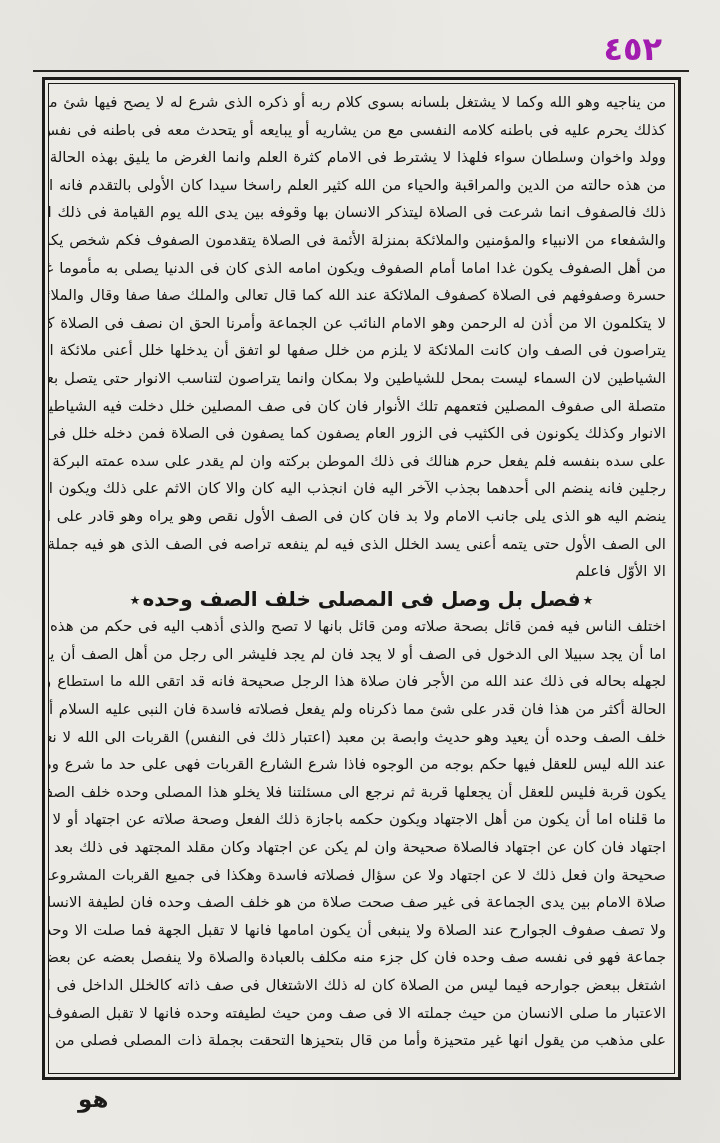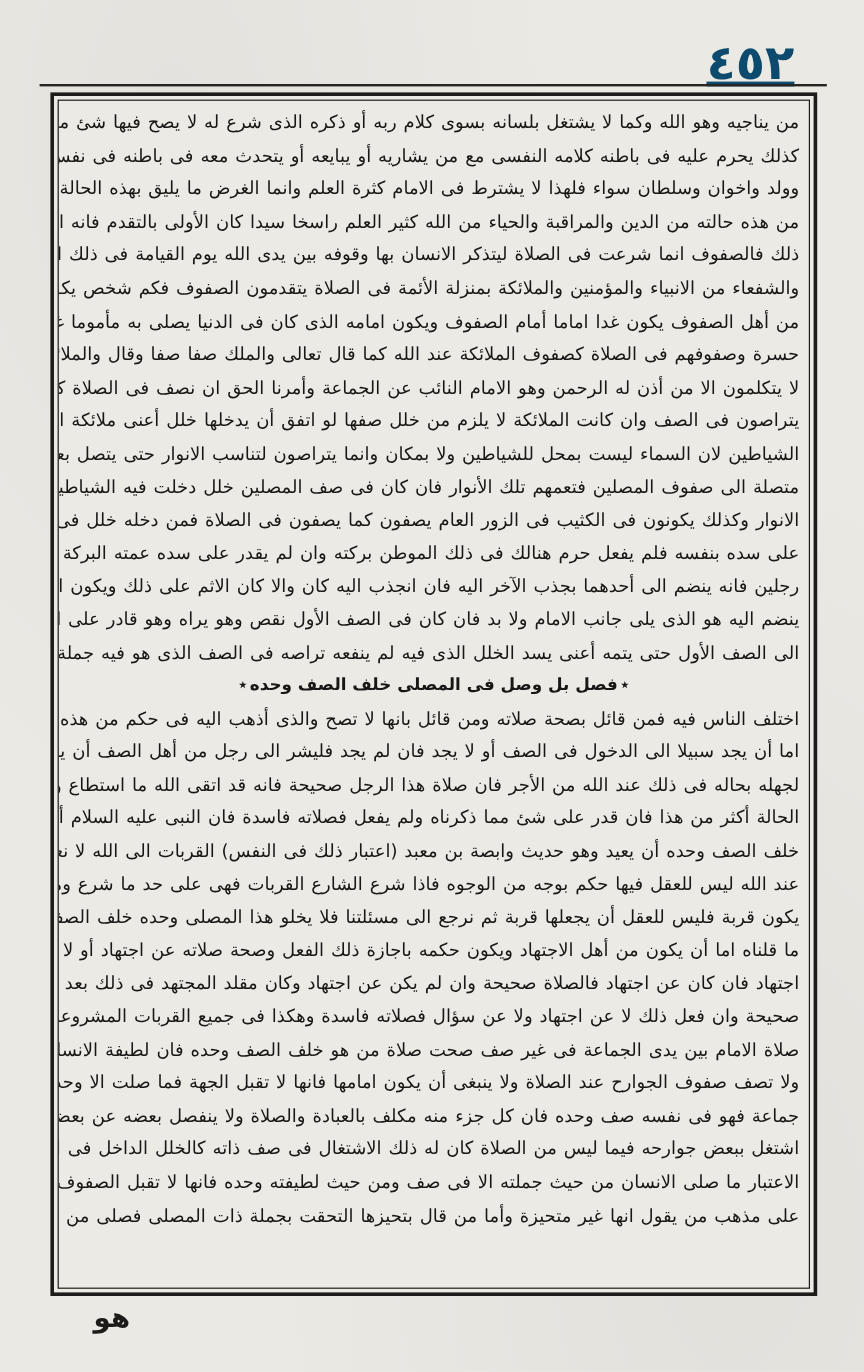--- a/index.html
+++ b/index.html
@@ -21,25 +21,24 @@
     inset: 0;
     background:
       radial-gradient(ellipse at 20% 10%, rgba(0,0,0,0.03), transparent 40%),
       radial-gradient(ellipse at 85% 90%, rgba(0,0,0,0.04), transparent 45%);
     pointer-events: none;
   }
   .page-number {
     position: absolute;
     top: 30px;
     right: 58px;
-    font-size: 40px;
+    font-size: 32px;
     font-weight: bold;
-    color: #0c4a6e;
+    color: #a21caf;
     letter-spacing: 2px;
-    text-decoration: underline;
   }
   .top-rule {
     position: absolute;
     top: 70px;
     left: 33px;
     width: 656px;
     height: 2px;
     background: #262522;
   }
   .frame-outer {
@@ -71,21 +70,21 @@
     text-align: justify;
     text-align-last: justify;
     word-spacing: 1px;
     white-space: nowrap;
   }
   .line.short-line {
     text-align: right;
     text-align-last: right;
   }
   .heading-line {
-    font-size: 14px;
+    font-size: 20px;
     line-height: 27.6px;
     font-weight: bold;
     text-align: left;
     text-align-last: center;
     white-space: nowrap;
   }
   .heading-line .ornament {
     font-weight: normal;
     padding: 0 2px;
   }
@@ -119,20 +118,21 @@
         <div class="line" dir="rtl">حسرة وصفوفهم فى الصلاة كصفوف الملائكة عند الله كما قال تعالى والملك صفا صفا وقال والملائكة صفا</div>
         <div class="line" dir="rtl">لا يتكلمون الا من أذن له الرحمن وهو الامام النائب عن الجماعة وأمرنا الحق ان نصف فى الصلاة كما تصف الملائكة</div>
         <div class="line" dir="rtl">يتراصون فى الصف وان كانت الملائكة لا يلزم من خلل صفها لو اتفق أن يدخلها خلل أعنى ملائكة السماء دخول</div>
         <div class="line" dir="rtl">الشياطين لان السماء ليست بمحل للشياطين ولا بمكان وانما يتراصون لتناسب الانوار حتى يتصل بعضها ببعض فتنزل</div>
         <div class="line" dir="rtl">متصلة الى صفوف المصلين فتعمهم تلك الأنوار فان كان فى صف المصلين خلل دخلت فيه الشياطين أحرقتهم تلك</div>
         <div class="line" dir="rtl">الانوار وكذلك يكونون فى الكثيب فى الزور العام يصفون كما يصفون فى الصلاة فمن دخله خلل فى صفه هناك كان قادرا</div>
         <div class="line" dir="rtl">على سده بنفسه فلم يفعل حرم هنالك فى ذلك الموطن بركته وان لم يقدر على سده عمته البركة هناك وكل مصل بين</div>
         <div class="line" dir="rtl">رجلين فانه ينضم الى أحدهما بجذب الآخر اليه فان انجذب اليه كان والا كان الاثم على ذلك ويكون الواحد الذى</div>
         <div class="line" dir="rtl">ينضم اليه هو الذى يلى جانب الامام ولا بد فان كان فى الصف الأول نقص وهو يراه وهو قادر على الوصول اليه ولا يمشى</div>
         <div class="line" dir="rtl">الى الصف الأول حتى يتمه أعنى يسد الخلل الذى فيه لم ينفعه تراصه فى الصف الذى هو فيه جملة واحدة فانه ما تعين عليه</div>
+        <div class="line short-line" dir="rtl">الا الأوّل فاعلم</div>
         <div class="heading-line" dir="rtl"><span class="ornament">٭</span><span>فصل بل وصل فى المصلى خلف الصف وحده</span><span class="ornament">٭</span></div>
         <div class="line" dir="rtl">اختلف الناس فيه فمن قائل بصحة صلاته ومن قائل بانها لا تصح والذى أذهب اليه فى حكم من هذه حالته فانه لا يخلو</div>
         <div class="line" dir="rtl">اما أن يجد سبيلا الى الدخول فى الصف أو لا يجد فان لم يجد فليشر الى رجل من أهل الصف أن يختلج اليه فان لم يختلج اليه</div>
         <div class="line" dir="rtl">لجهله بحاله فى ذلك عند الله من الأجر فان صلاة هذا الرجل صحيحة فانه قد اتقى الله ما استطاع ولا يستطيع فى هذه</div>
         <div class="line" dir="rtl">الحالة أكثر من هذا فان قدر على شئ مما ذكرناه ولم يفعل فصلاته فاسدة فان النبى عليه السلام أمر من كان صلى</div>
         <div class="line" dir="rtl">خلف الصف وحده أن يعيد وهو حديث وابصة بن معبد (اعتبار ذلك فى النفس) القربات الى الله لا نعلم الا من</div>
         <div class="line" dir="rtl">عند الله ليس للعقل فيها حكم بوجه من الوجوه فاذا شرع الشارع القربات فهى على حد ما شرع وما منع من ذلك أن</div>
         <div class="line" dir="rtl">يكون قربة فليس للعقل أن يجعلها قربة ثم نرجع الى مسئلتنا فلا يخلو هذا المصلى وحده خلف الصف مع القدرة على</div>
         <div class="line" dir="rtl">ما قلناه اما أن يكون من أهل الاجتهاد ويكون حكمه باجازة ذلك الفعل وصحة صلاته عن اجتهاد أو لا يكون عن</div>
         <div class="line" dir="rtl">اجتهاد فان كان عن اجتهاد فالصلاة صحيحة وان لم يكن عن اجتهاد وكان مقلد المجتهد فى ذلك بعد سؤاله اياه فصلاته</div>

